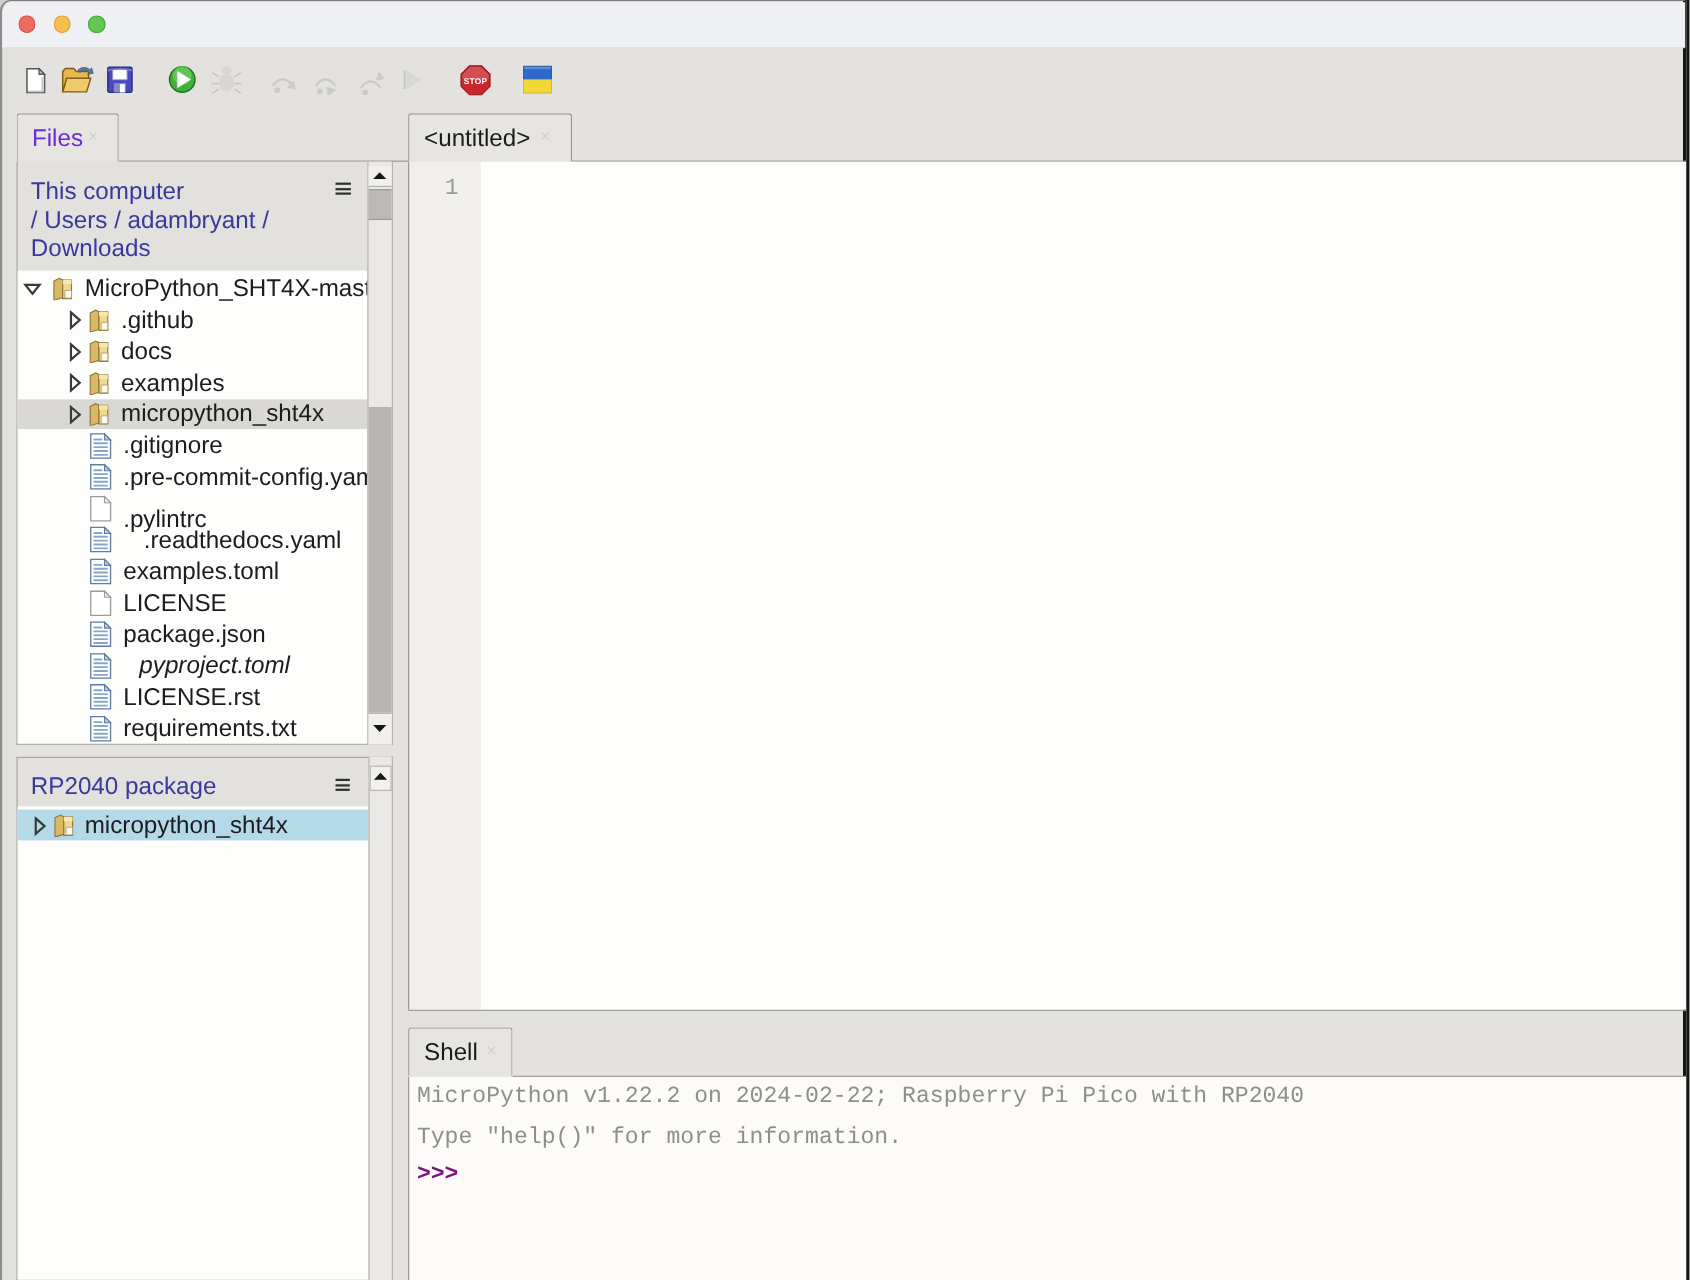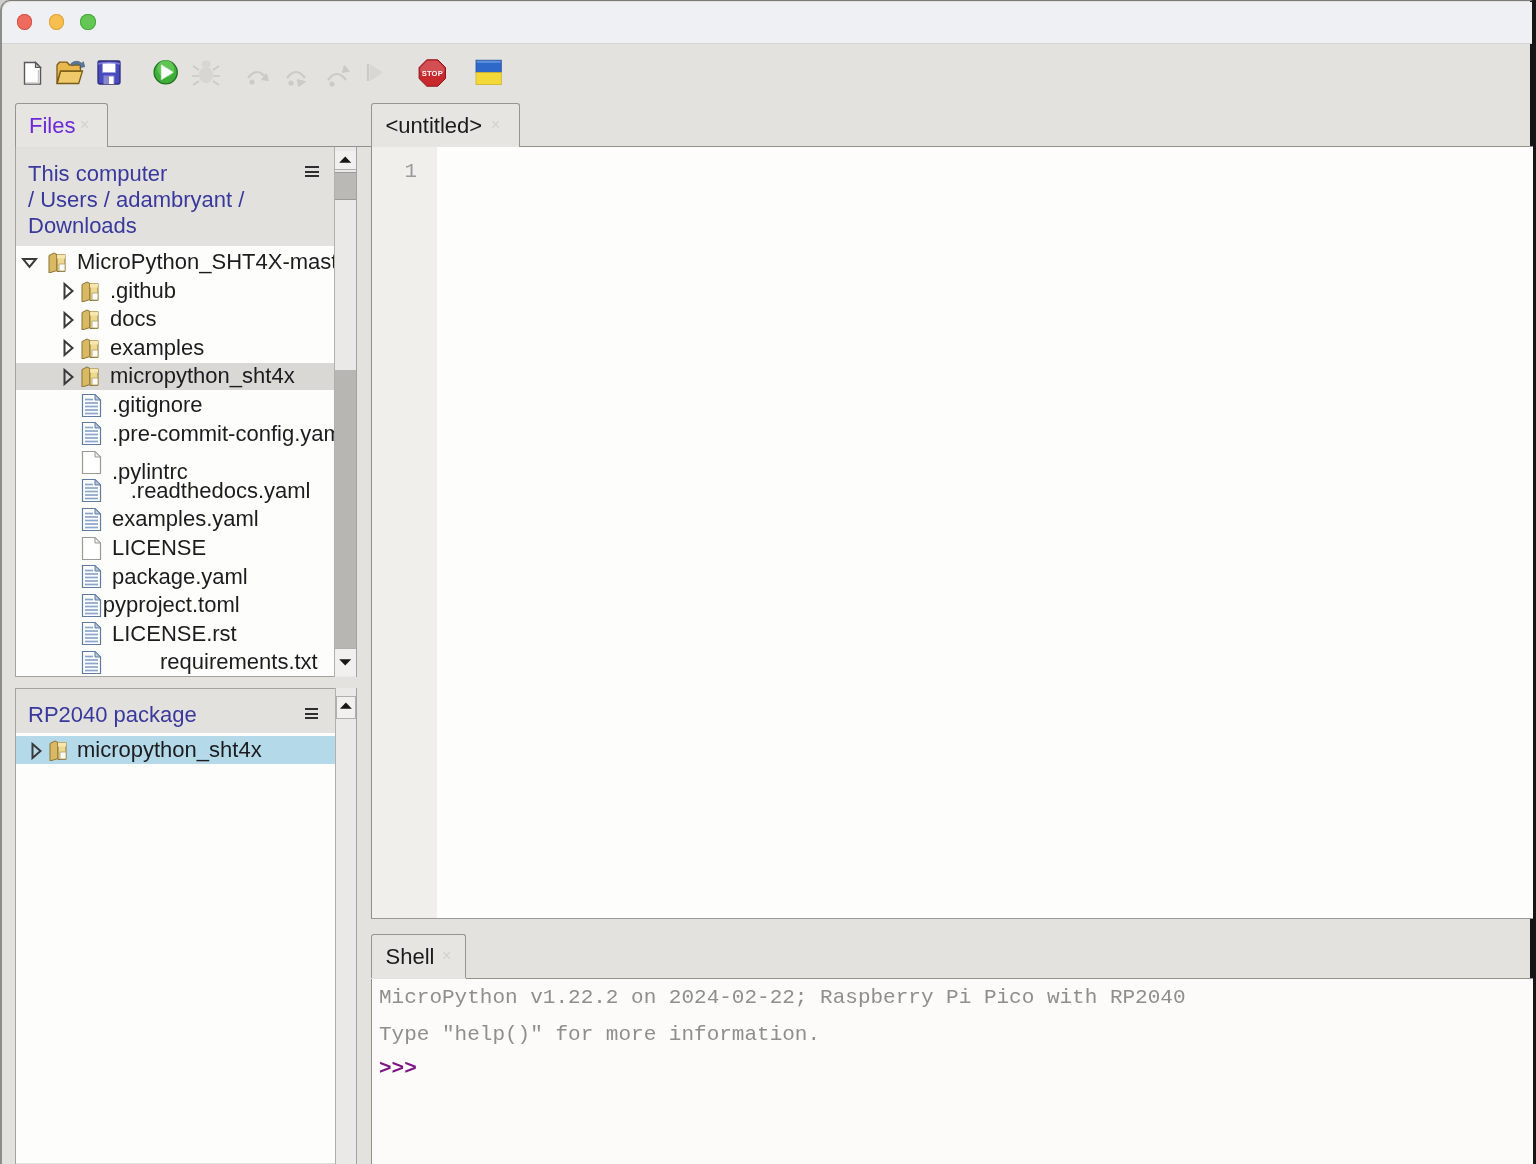--- a/index.html
+++ b/index.html
@@ -211,50 +211,50 @@
         <path d="M1.5 1.5 h12.5 l5.5 5.5 v16.5 h-18 z" fill="#ffffff" stroke="#5f7ba0" stroke-width="1.2"></path>
         <path d="M14 1.5 l5.5 5.5 h-5.5 z" fill="#b9cbe2" stroke="#5f7ba0" stroke-width="1"></path>
         <g stroke="#89a6c8" stroke-width="1.7">
           <path d="M4 6.5 h8"></path>
           <path d="M4 10 h13"></path>
           <path d="M4 13.5 h13"></path>
           <path d="M4 17 h13"></path>
           <path d="M4 20.5 h13"></path>
         </g>
       </svg>
-      <div class="treerow" style="top:505.4px;padding-left:96.3px;line-height:28.6px;">examples.yaml</div>
+      <div class="treerow" style="top:505.4px;padding-left:96.3px;line-height:28.6px;">examples.toml</div>
       <svg class="abs" style="left:81px;top:535.5px;" width="21" height="25">
         <path d="M1.5 1.5 h12.5 l5.5 5.5 v16.5 h-18 z" fill="#ffffff" stroke="#9a9a98" stroke-width="1.2"></path>
         <path d="M14 1.5 l5.5 5.5 h-5.5 z" fill="#eeeeec" stroke="#9a9a98" stroke-width="1"></path>
       </svg>
       <div class="treerow" style="top:534px;padding-left:96.3px;line-height:28.6px;">LICENSE</div>
       <svg class="abs" style="left:81px;top:564.0999999999999px;" width="21" height="25">
         <path d="M1.5 1.5 h12.5 l5.5 5.5 v16.5 h-18 z" fill="#ffffff" stroke="#5f7ba0" stroke-width="1.2"></path>
         <path d="M14 1.5 l5.5 5.5 h-5.5 z" fill="#b9cbe2" stroke="#5f7ba0" stroke-width="1"></path>
         <g stroke="#89a6c8" stroke-width="1.7">
           <path d="M4 6.5 h8"></path>
           <path d="M4 10 h13"></path>
           <path d="M4 13.5 h13"></path>
           <path d="M4 17 h13"></path>
           <path d="M4 20.5 h13"></path>
         </g>
       </svg>
-      <div class="treerow" style="top:562.5999999999999px;padding-left:96.3px;line-height:28.6px;">package.yaml</div>
+      <div class="treerow" style="top:562.5999999999999px;padding-left:96.3px;line-height:28.6px;">package.json</div>
       <svg class="abs" style="left:81px;top:592.7px;" width="21" height="25">
         <path d="M1.5 1.5 h12.5 l5.5 5.5 v16.5 h-18 z" fill="#ffffff" stroke="#5f7ba0" stroke-width="1.2"></path>
         <path d="M14 1.5 l5.5 5.5 h-5.5 z" fill="#b9cbe2" stroke="#5f7ba0" stroke-width="1"></path>
         <g stroke="#89a6c8" stroke-width="1.7">
           <path d="M4 6.5 h8"></path>
           <path d="M4 10 h13"></path>
           <path d="M4 13.5 h13"></path>
           <path d="M4 17 h13"></path>
           <path d="M4 20.5 h13"></path>
         </g>
       </svg>
-      <div class="treerow" style="top:591.2px;padding-left:87px;line-height:28.6px;">pyproject.toml</div>
+      <div class="treerow" style="top:591.2px;padding-left:111px;line-height:28.6px;font-style:italic;">pyproject.toml</div>
       <svg class="abs" style="left:81px;top:621.3px;" width="21" height="25">
         <path d="M1.5 1.5 h12.5 l5.5 5.5 v16.5 h-18 z" fill="#ffffff" stroke="#5f7ba0" stroke-width="1.2"></path>
         <path d="M14 1.5 l5.5 5.5 h-5.5 z" fill="#b9cbe2" stroke="#5f7ba0" stroke-width="1"></path>
         <g stroke="#89a6c8" stroke-width="1.7">
           <path d="M4 6.5 h8"></path>
           <path d="M4 10 h13"></path>
           <path d="M4 13.5 h13"></path>
           <path d="M4 17 h13"></path>
           <path d="M4 20.5 h13"></path>
         </g>
@@ -264,21 +264,21 @@
         <path d="M1.5 1.5 h12.5 l5.5 5.5 v16.5 h-18 z" fill="#ffffff" stroke="#5f7ba0" stroke-width="1.2"></path>
         <path d="M14 1.5 l5.5 5.5 h-5.5 z" fill="#b9cbe2" stroke="#5f7ba0" stroke-width="1"></path>
         <g stroke="#89a6c8" stroke-width="1.7">
           <path d="M4 6.5 h8"></path>
           <path d="M4 10 h13"></path>
           <path d="M4 13.5 h13"></path>
           <path d="M4 17 h13"></path>
           <path d="M4 20.5 h13"></path>
         </g>
       </svg>
-      <div class="treerow" style="top:648.4px;padding-left:96.3px;line-height:28.6px;margin-left:48px;">requirements.txt</div>
+      <div class="treerow" style="top:648.4px;padding-left:96.3px;line-height:28.6px;">requirements.txt</div>
     </div>
 
   <div class="abs" style="left:334px;top:147px;width:21.8px;height:529.5px;background:#eae9e7;border-left:1px solid #b1b0ac;box-sizing:border-box;"></div>
   <div class="abs" style="left:335px;top:150.5px;width:20.8px;height:19px;background:#f1f0ee;border-bottom:1px solid #b1b0ac;box-sizing:border-box;"></div>
   <svg class="abs" style="left:335px;top:150.5px;" width="21" height="19">
       <path d="M10.2 5.5 l6 6.3 h-12 z" fill="#161616"></path>
     </svg>
   <div class="abs" style="left:335px;top:171.5px;width:20.8px;height:28px;background:#bab9b6;border-top:1px solid #9b9a97;border-bottom:1px solid #9b9a97;box-sizing:border-box;"></div>
   <div class="abs" style="left:335px;top:370px;width:20.8px;height:278px;background:#b7b6b2;"></div>
   <div class="abs" style="left:335px;top:648px;width:20.8px;height:28px;background:#f1f0ee;border-top:1px solid #b1b0ac;box-sizing:border-box;"></div>

